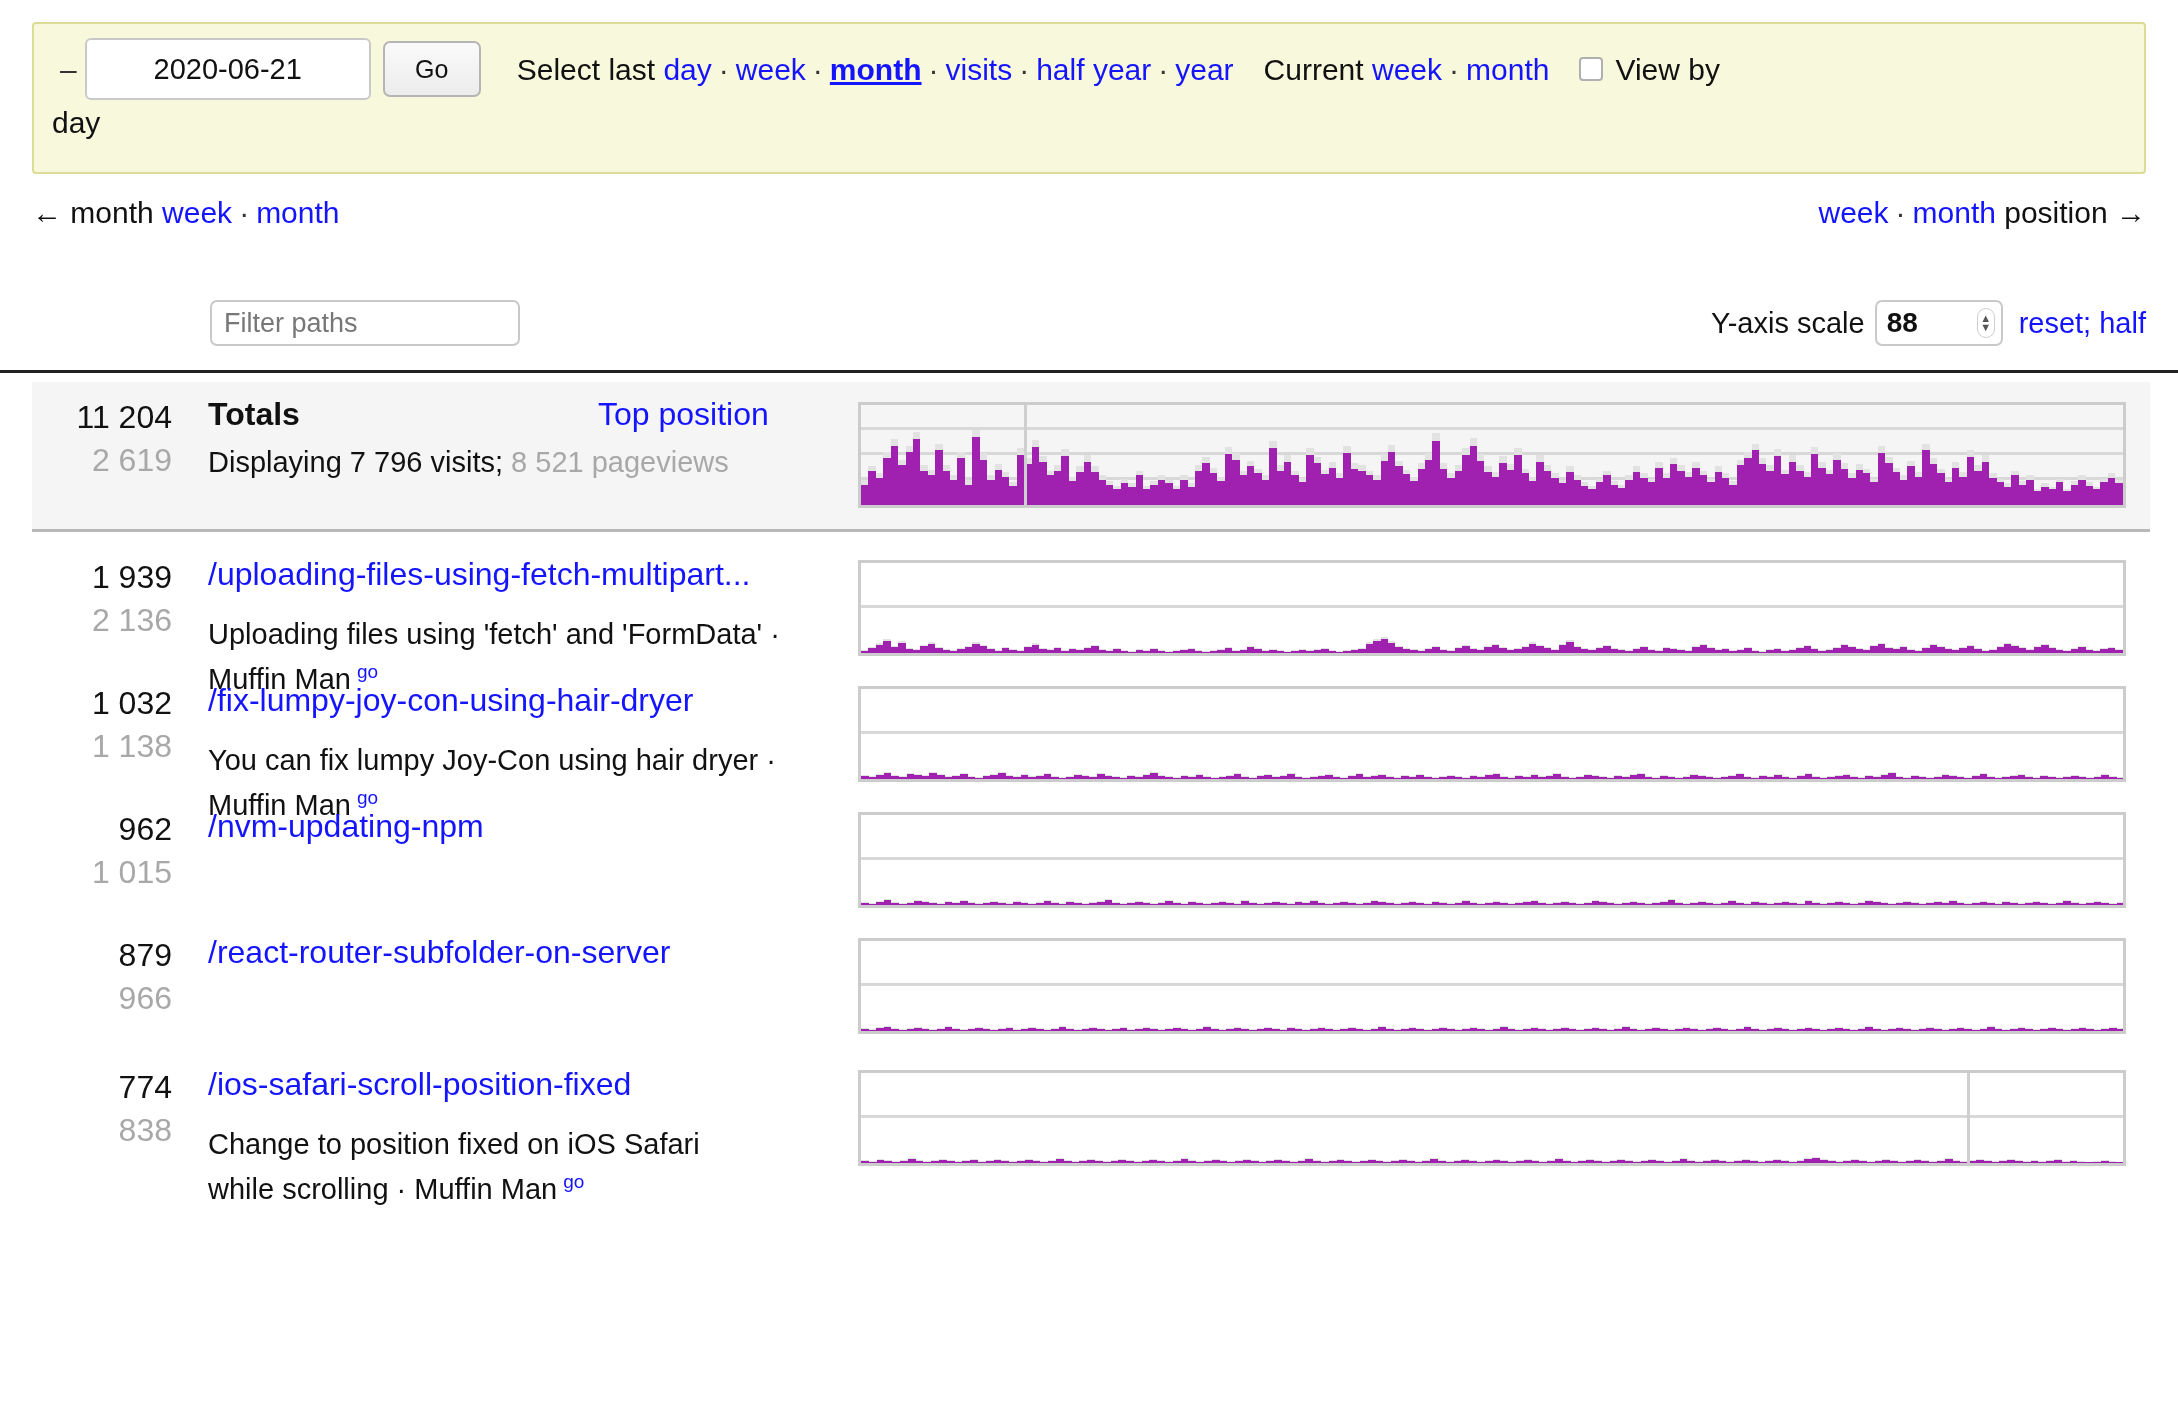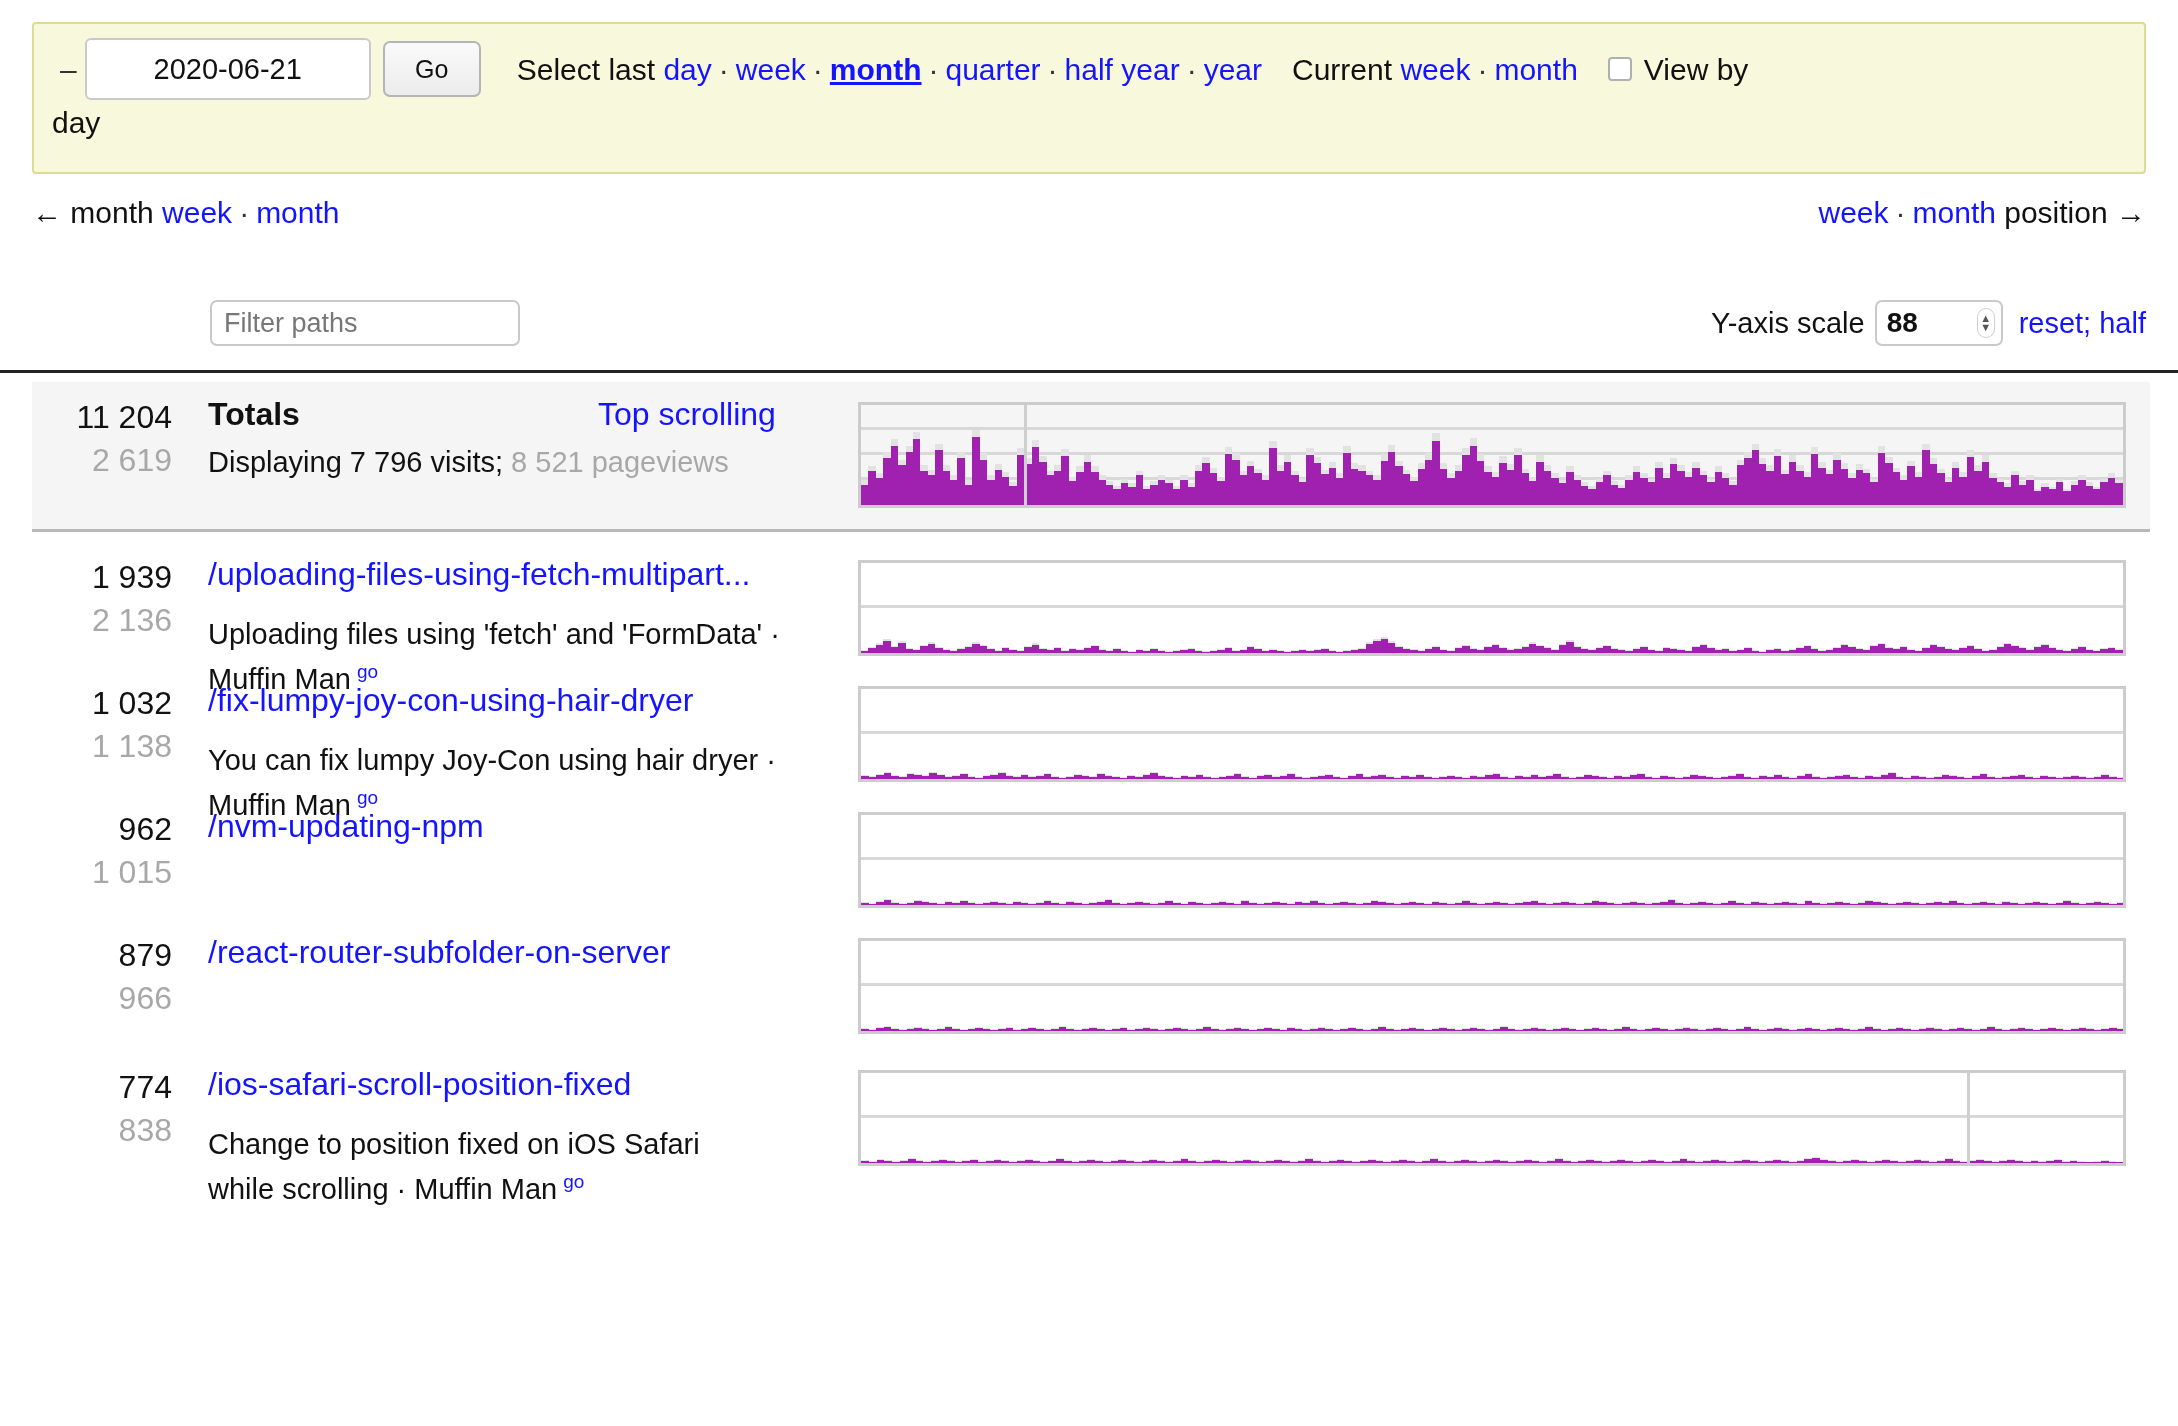--- a/index.html
+++ b/index.html
@@ -242,21 +242,21 @@
 <body>
 
 <div class="filterbar">
   <div class="fb-row">
     <span class="dash">–</span>
     <input class="date-input" type="text" value="2020-06-21" style="">
     <button class="go-btn">Go</button>
 
     <span class="sel-last">
       <span>Select last</span>
-      <a href="#">day</a><span class="sep">·</span><a href="#">week</a><span class="sep">·</span><a href="#" class="active">month</a><span class="sep">·</span><a href="#">quarter</a><span class="sep">·</span><a href="#">half year</a><span class="sep">·</span><a href="#">year</a>
+      <a href="#">day</a><span class="sep">·</span><a href="#">week</a><span class="sep">·</span><a href="#" class="active">month</a><span class="sep">·</span><a href="#">visits</a><span class="sep">·</span><a href="#">half year</a><span class="sep">·</span><a href="#">year</a>
     </span>
 
     <span class="cur-block">
       <span>Current</span>
       <a href="#">week</a><span class="sep">·</span><a href="#">month</a>
     </span>
 
     <span class="viewby">
       <span class="chk"></span>
       <span>View by</span>
@@ -301,21 +301,21 @@
   </div>
   <div class="totals-title">Totals</div>
   <div class="totals-sub">
     <span>Displaying</span>
     <span>7 796</span>
     <span>visits;</span>
     <span class="grey">8 521</span>
     <span class="grey">pageviews</span>
   </div>
   <div class="top-ref">
-    <a href="#">Top scrolling</a>
+    <a href="#">Top position</a>
   </div>
   <div class="chart-box-totals" id="chart-totals">
       <div class="gridline-h" style="bottom: 25px;"></div>
       <div class="gridline-h" style="bottom: 50px;"></div>
       <div class="gridline-h" style="bottom: 75px;"></div>
       <div class="bars">
         <div class="bar-col">
           <div class="bar-pv" style="height: 25px;"></div>
           <div class="bar-v" style="height: 20.4545px;"></div>
         </div>

